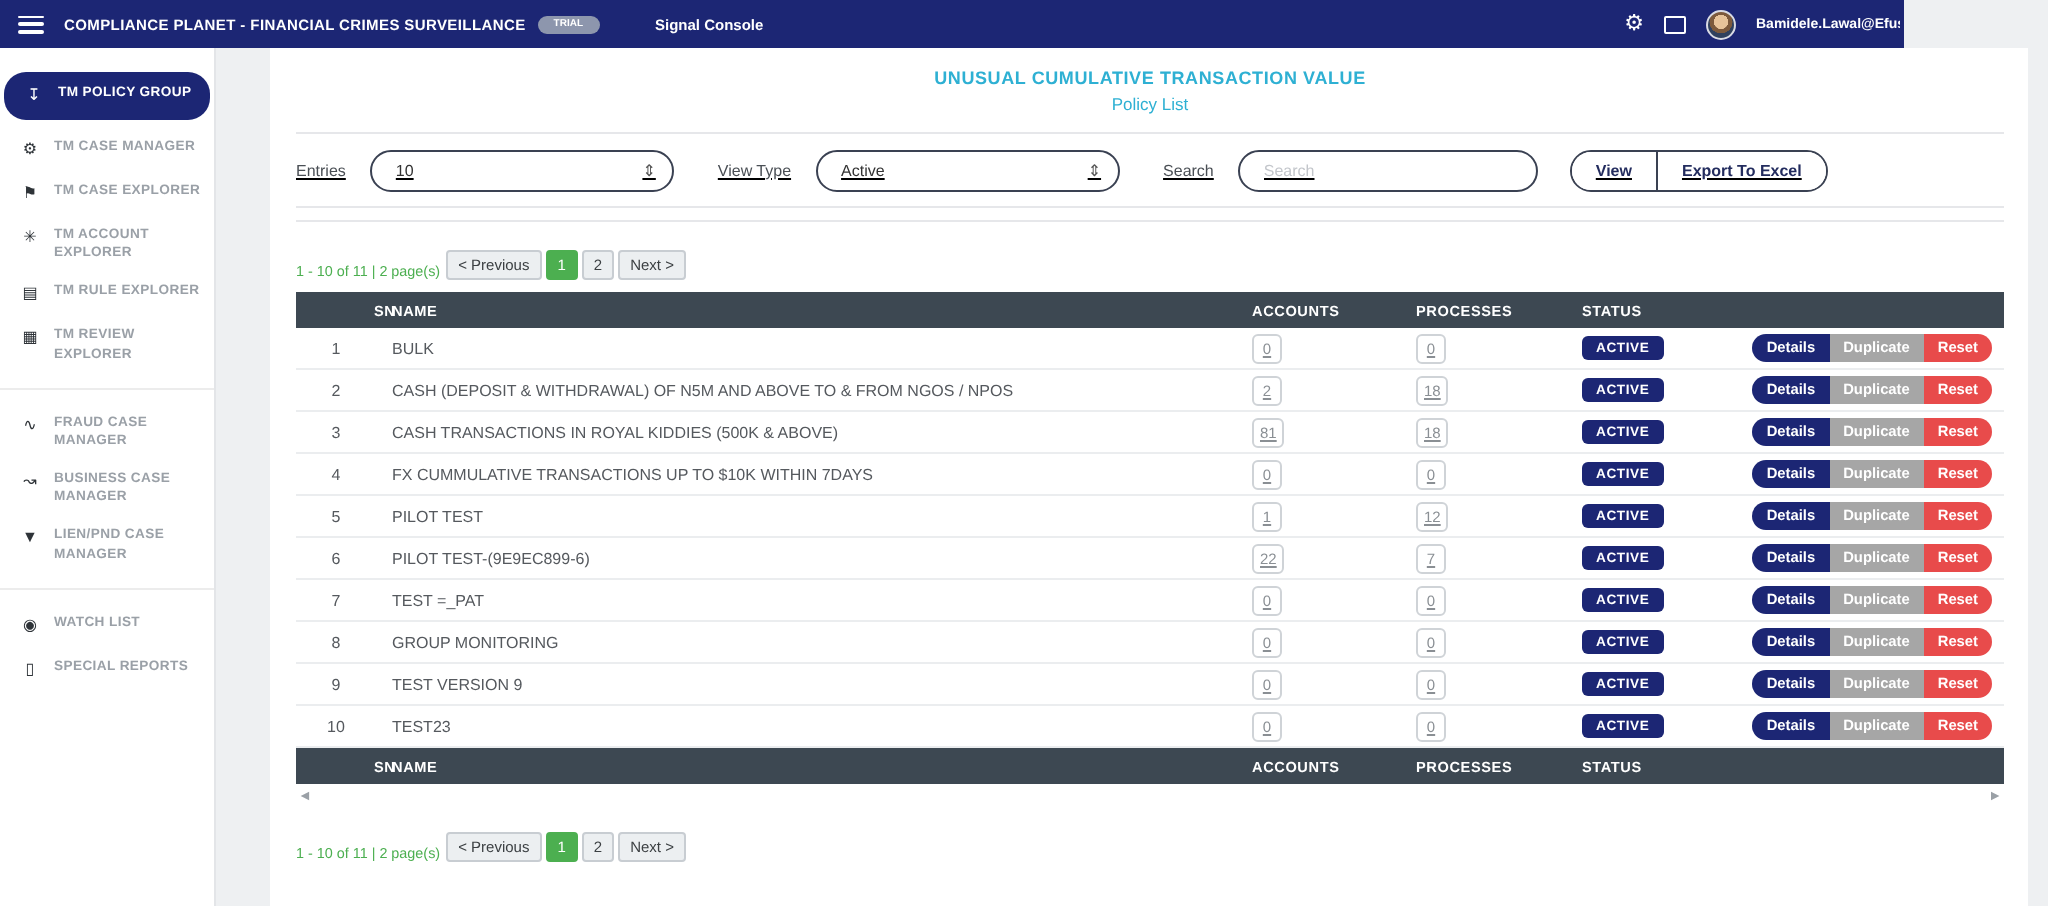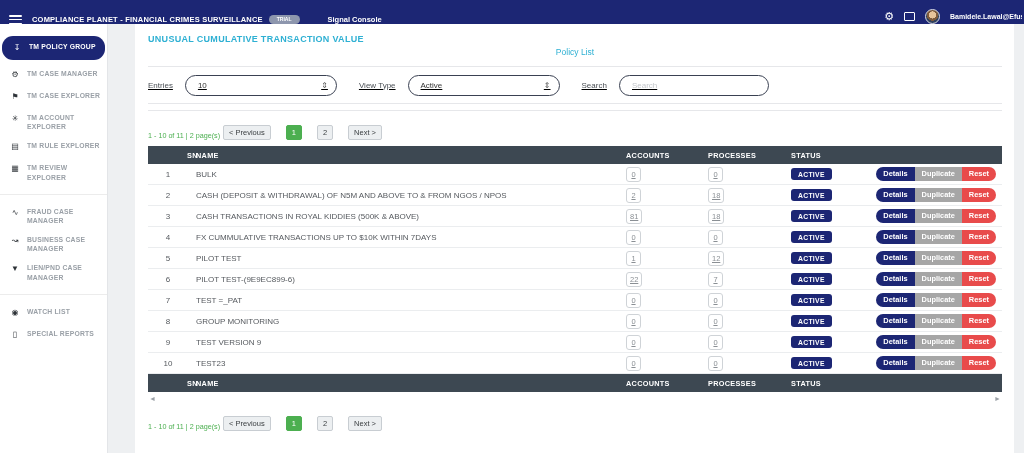--- a/index.html
+++ b/index.html
@@ -1,21 +1,21 @@
 <!DOCTYPE html>
 <html style="--navbar: #1c2674; --accent: #2eb0d3; --thead: #3d4852; --green: #4caf50; --gray-btn: #a6a6a6; --red-btn: #e84b4b;"><head>
 <meta charset="utf-8">
 <style>
   * { margin:0; padding:0; box-sizing:border-box; }
   html,body { width:1024px; height:453px; overflow:hidden;
     font-family:"Liberation Sans", sans-serif; background:#eef0f2; }
 
   
-  .topbar { position:absolute; left:0; top:0; width:1024px; height:24px;
-    background:var(--navbar); display:flex; align-items:flex-end; color:#fff; z-index:5; }
+  .topbar { position:absolute; left:0; top:0; width:952px; height:24px;
+    background:var(--navbar); display:flex; align-items:center; color:#fff; z-index:5; }
   .burger { width:13px; height:9px; margin:0 10px 0 9px; display:flex; flex-direction:column;
     justify-content:space-between; cursor:pointer; }
   .burger i { display:block; height:1.5px; background:#fff; border-radius:1px; }
   .tb-title { font-size:7.5px; font-weight:bold; letter-spacing:.2px; white-space:nowrap; }
   .tb-badge { background:#8d96ad; color:#fff; font-size:5px; font-weight:bold;
     border-radius:7px; padding:2px 8px; margin-left:6px; line-height:1; }
   .tb-nav { font-size:7.5px; font-weight:bold; margin-left:28px; cursor:pointer; }
   .tb-right { margin-left:auto; display:flex; align-items:center; gap:10px; padding-right:2px; }
   .tb-gear { font-size:11px; line-height:1; cursor:pointer; }
   .tb-screen { width:11px; height:9px; border:1.3px solid #fff; border-radius:1px; cursor:pointer; }
@@ -32,21 +32,21 @@
   .s-lb { font-size:6.8px; font-weight:bold; color:#9aa0a7; letter-spacing:.2px;
     text-transform:uppercase; line-height:1.35; }
   .side-item.active { background:var(--navbar); border-radius:11px; margin:0 2px 4px 2px;
     padding:6px 6px 6px 10px; }
   .side-item.active .s-lb, .side-item.active .s-ic { color:#fff; }
   .side-div { height:1px; background:#ececec; margin:7px 0; }
 
   
   .main { position:absolute; left:135px; top:24px; width:879px; height:429px;
     background:#fff; padding:10px 12px 0 13px; }
-  .page-title { color:var(--accent); font-size:9px; font-weight:bold;
+  .page-title { text-align:center; color:var(--accent); font-size:9px; font-weight:bold;
     letter-spacing:.3px; }
   .page-subtitle { text-align:center; color:var(--accent); font-size:8.5px; margin-top:3px; }
   .hr { height:1px; background:#e6e7ea; margin-top:9px; }
 
   
   .filters { display:flex; align-items:center; height:36px; gap:8px;text-decoration:underline; }
   .f-label { font-size:8px; color:#4a4f55; margin-right:4px; }
   .pill { border:1px solid #3a4152; border-radius:12px; height:21px; display:flex;
     align-items:center; font-size:8px; color:#333; background:#fff; }
   .pill.sel { width:152px; padding:0 8px 0 12px; justify-content:space-between; cursor:pointer; }
@@ -58,21 +58,21 @@
   .btn-group { border:1px solid #3a4152; border-radius:12px; height:21px; display:flex;
     align-items:stretch; overflow:hidden; background:#fff; }
   .btn-group .gbtn { font-size:8px; font-weight:bold; color:#232c5e; padding:0 12px;
     display:flex; align-items:center; cursor:pointer; background:#fff; border:none;
     font-family:"Liberation Sans",sans-serif; }
   .btn-group .gbtn + .gbtn { border-left:1px solid #3a4152; }
 
   
   .pagi { display:flex; flex-direction:row; align-items:flex-end; gap:3px; }
   .pg-summary { font-size:7.2px; color:var(--green); }
-  .pg-row { display:flex; align-items:center; gap:15px; }
+  .pg-row { display:flex; align-items:center; gap:2px; }
   .pg-btn { font-size:7.5px; color:#3c4043; background:#eceff1; border:1px solid #c8cdd2;
     border-radius:2px; padding:2px 5px; cursor:pointer; line-height:1.2; }
   .pg-btn.pg-active { background:var(--green); border-color:var(--green); color:#fff; }
 
   
   .grid-row { display:grid; grid-template-columns:40px 1fr 82px 83px 65px 154px;
     align-items:center; }
   .thead { background:var(--thead); color:#fff; height:18px; }
   .thead .th { font-size:7.3px; font-weight:bold; letter-spacing:.3px; padding:0 8px; }
   .thead .th:first-child { text-align:center; padding:0;margin-left:39px; }
@@ -183,20 +183,24 @@
     </div>
     <span class="f-label" style="margin-left:14px;">View Type</span>
     <div class="pill sel">
       <span>Active</span>
       <span class="sel-arrow">⇕</span>
     </div>
     <span class="f-label" style="margin-left:14px;">Search</span>
     <div class="pill search">
       <input type="text" placeholder="Search" style="">
     </div>
+    <div class="btn-group">
+      <button class="gbtn">View</button>
+      <button class="gbtn">Export To Excel</button>
+    </div>
   </div>
 
   <div class="hr" style="margin-top:0;"></div>
   <div class="hr" style="margin-top:6px;"></div>
 
   <div class="pagi" style="margin-top:14px;">
     <div class="pg-summary">1 - 10 of 11 | 2 page(s)</div>
     <div class="pg-row">
       <span class="pg-btn">&lt; Previous</span>
       <span class="pg-row">

